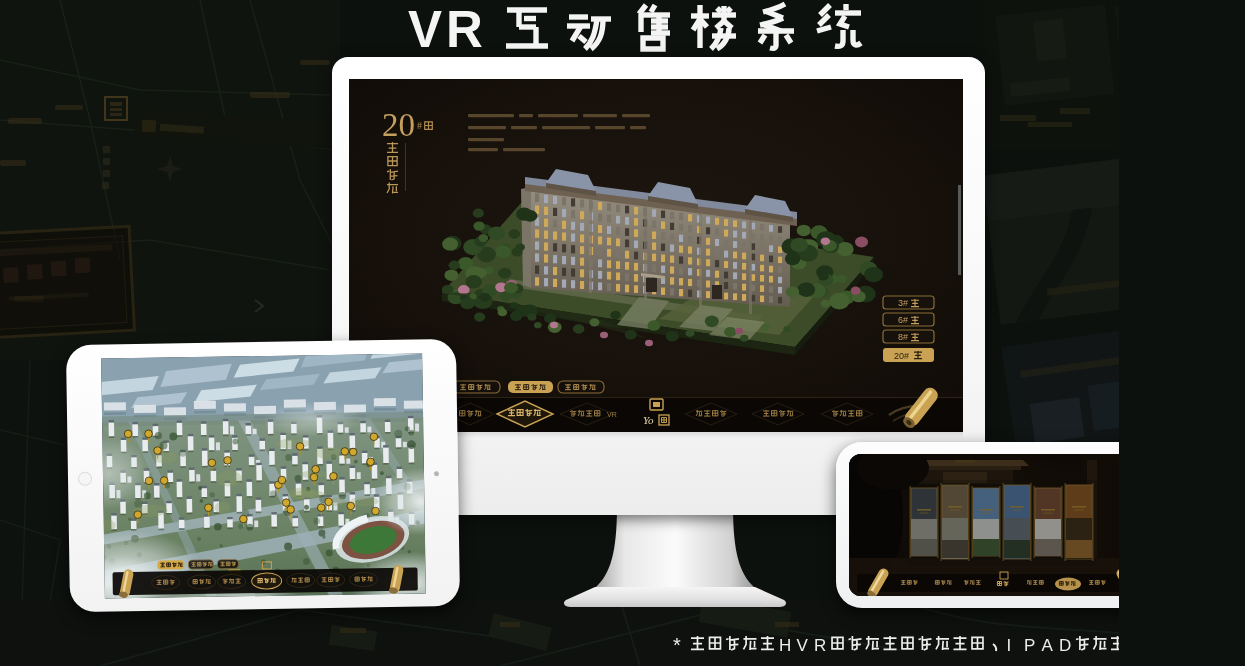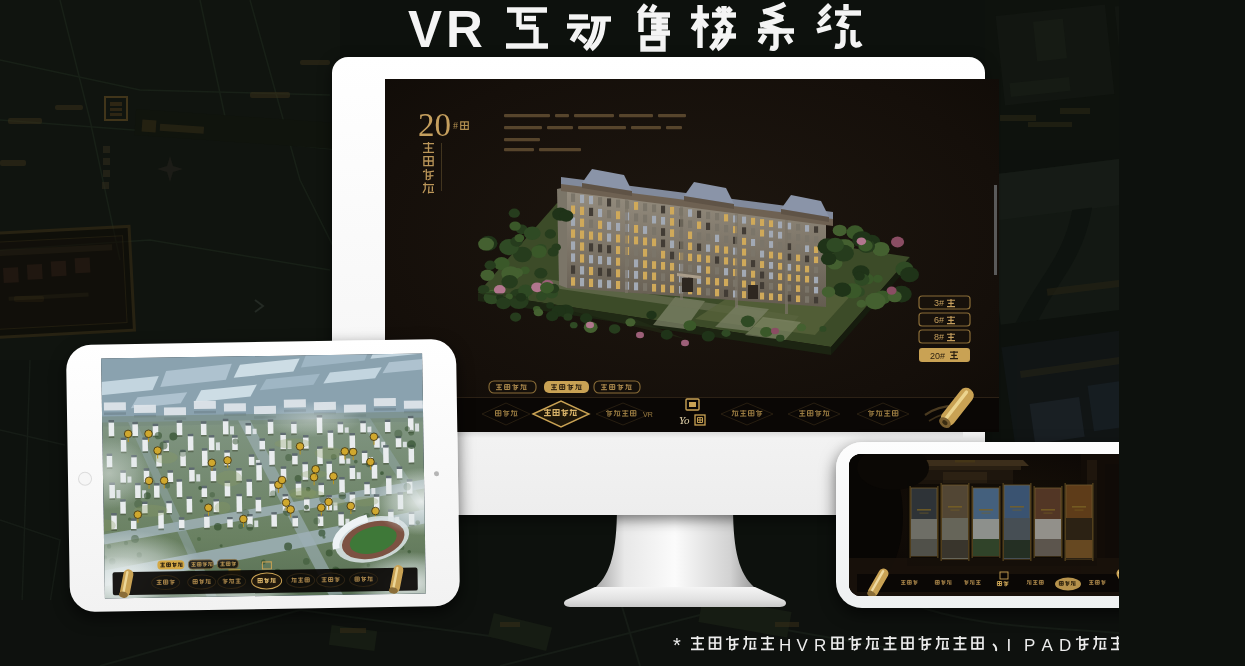--- a/index.html
+++ b/index.html
@@ -222,21 +222,21 @@
     </defs>
     <path d="M58,0 H174 C174,46 180,68 195,82 L37,82 C52,68 58,46 58,0 Z" fill="url(#neckg)"></path>
     <path d="M36,82 L196,82 L225,95 C229,98 227,102 219,102 L13,102 C5,102 3,98 7,95 Z" fill="url(#baseg)"></path>
   </svg>
 </div>
 
 <div class="abs" style="left:332px;top:57px;width:653px;height:458px;background:linear-gradient(180deg,#ffffff,#f6f6f6 70%,#ededed);border-radius:16px;box-shadow:0 4px 14px rgba(0,0,0,0.55);"></div>
 
 <div class="abs" style="left:349px;top:432px;width:614px;height:6px;background:linear-gradient(180deg,#c9c9c9,#f2f2f2);opacity:0.55;"></div>
 
-<div class="abs" style="left:349px;top:79px;width:614px;height:353px;background:#17120e;overflow:hidden;margin-left:36px;">
+<div class="abs" style="left:349px;top:79px;width:614px;height:353px;background:#17120e;overflow:hidden;">
   <svg width="614" height="353" viewBox="0 0 614 353">
         <defs>
           <radialGradient id="scrbg" cx="0.5" cy="0.45" r="0.8">
             <stop offset="0" stop-color="#1e1710"></stop>
             <stop offset="0.65" stop-color="#150f0a"></stop>
             <stop offset="1" stop-color="#0e0a06"></stop>
           </radialGradient>
           <linearGradient id="facg" x1="0" y1="0" x2="0" y2="1">
             <stop offset="0" stop-color="#968e80"></stop>
             <stop offset="1" stop-color="#645c50"></stop>

